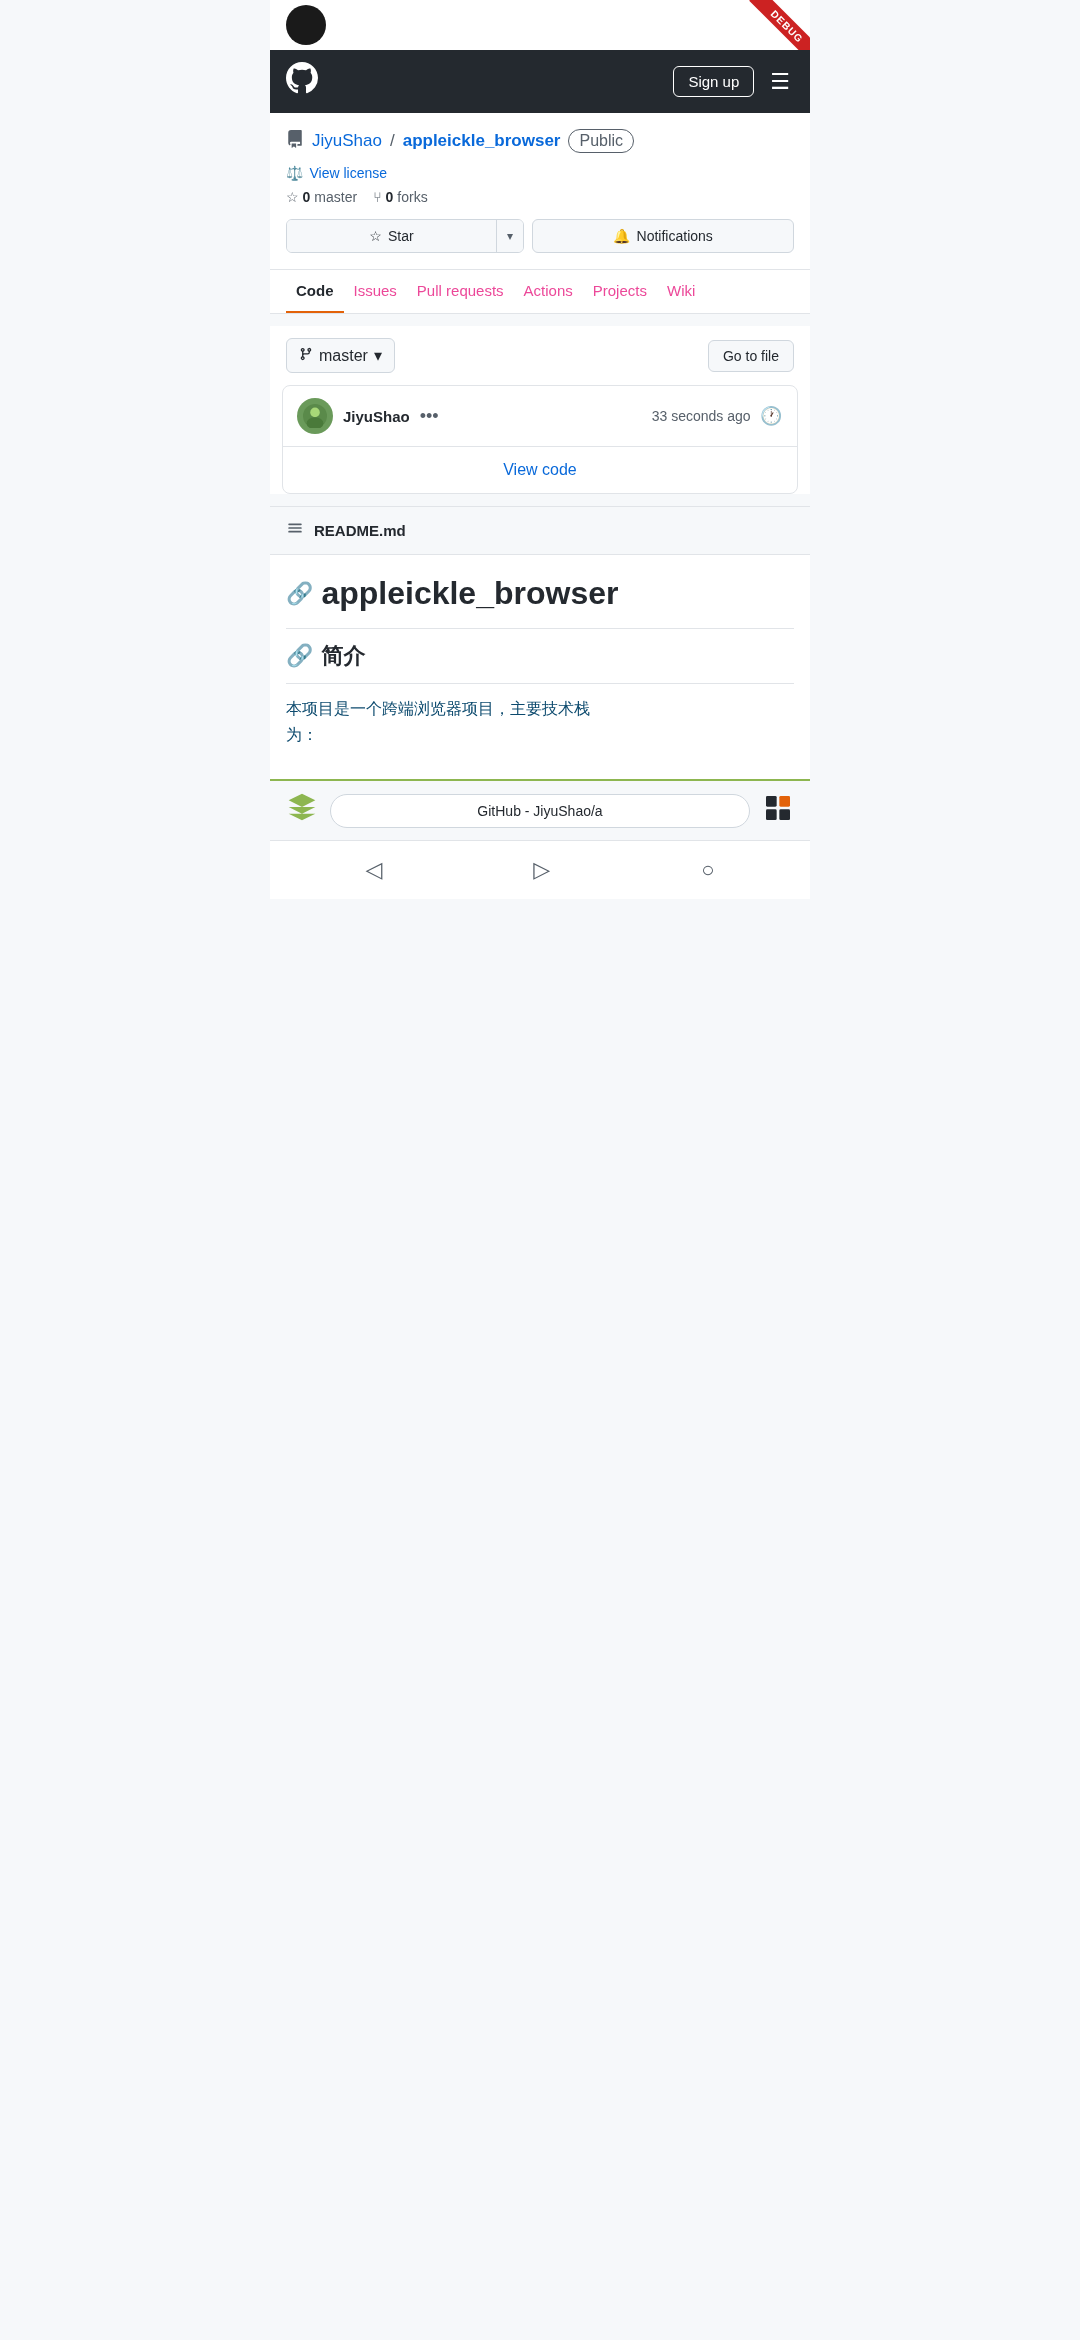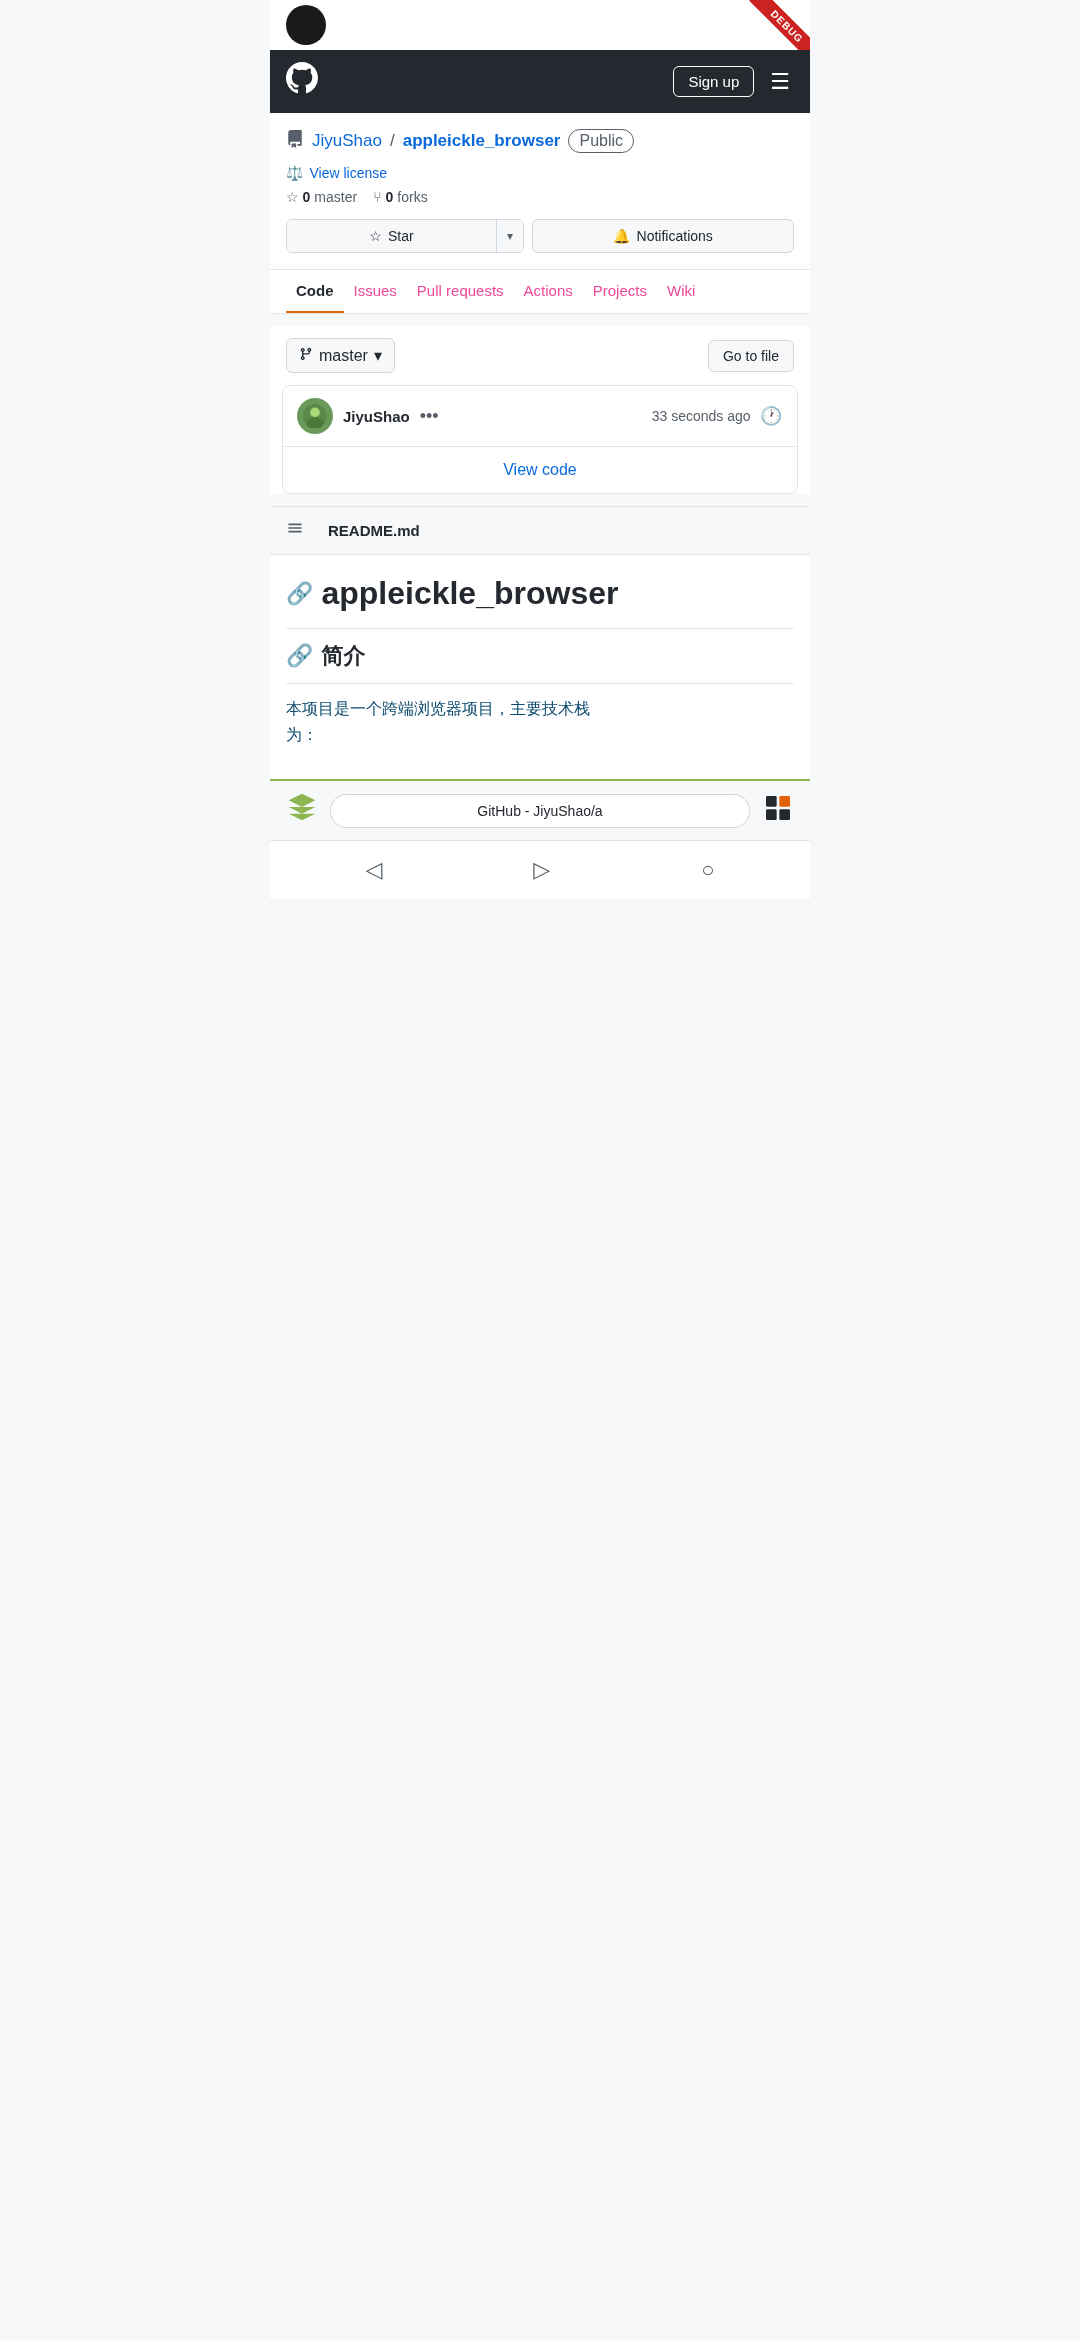--- a/index.html
+++ b/index.html
@@ -324,21 +324,21 @@
     }
 
     
     .readme-header {
       background: #f6f8fa;
       border-top: 1px solid #e1e4e8;
       border-bottom: 1px solid #e1e4e8;
       padding: 12px 16px;
       display: flex;
       align-items: center;
-      gap: 24px;
+      gap: 10px;
     }
     .readme-icon {
       color: #57606a;
       font-size: 18px;
     }
     .readme-title {
       font-weight: 600;
       font-size: 15px;
       color: #24292f;
     }

